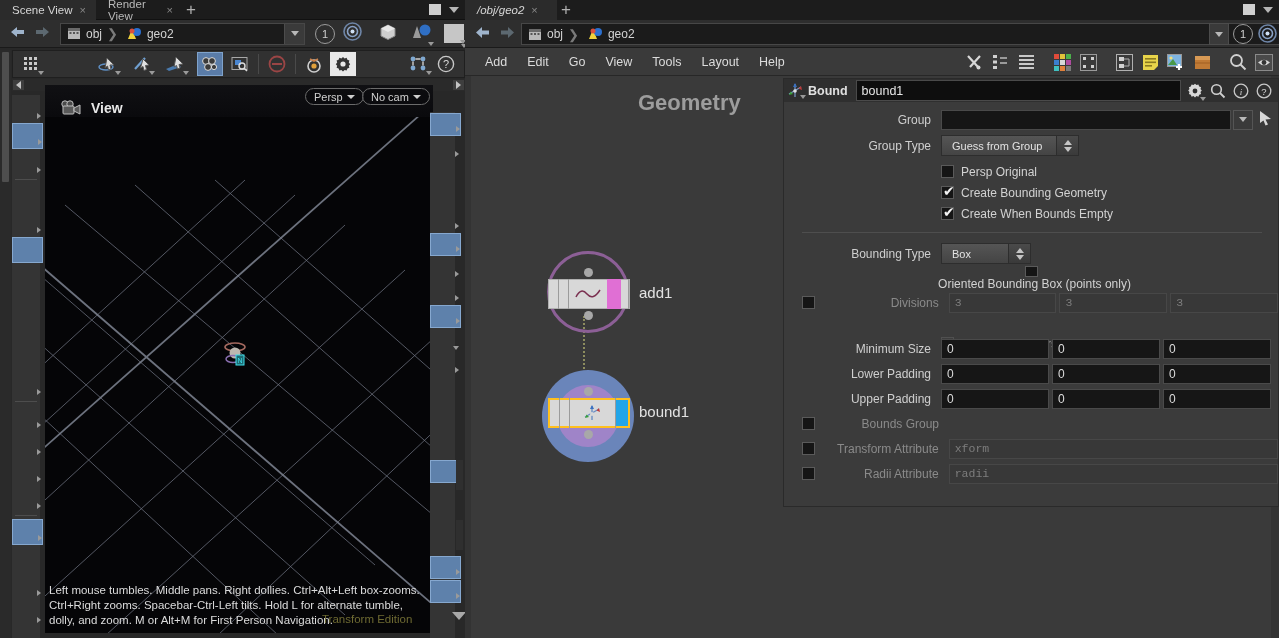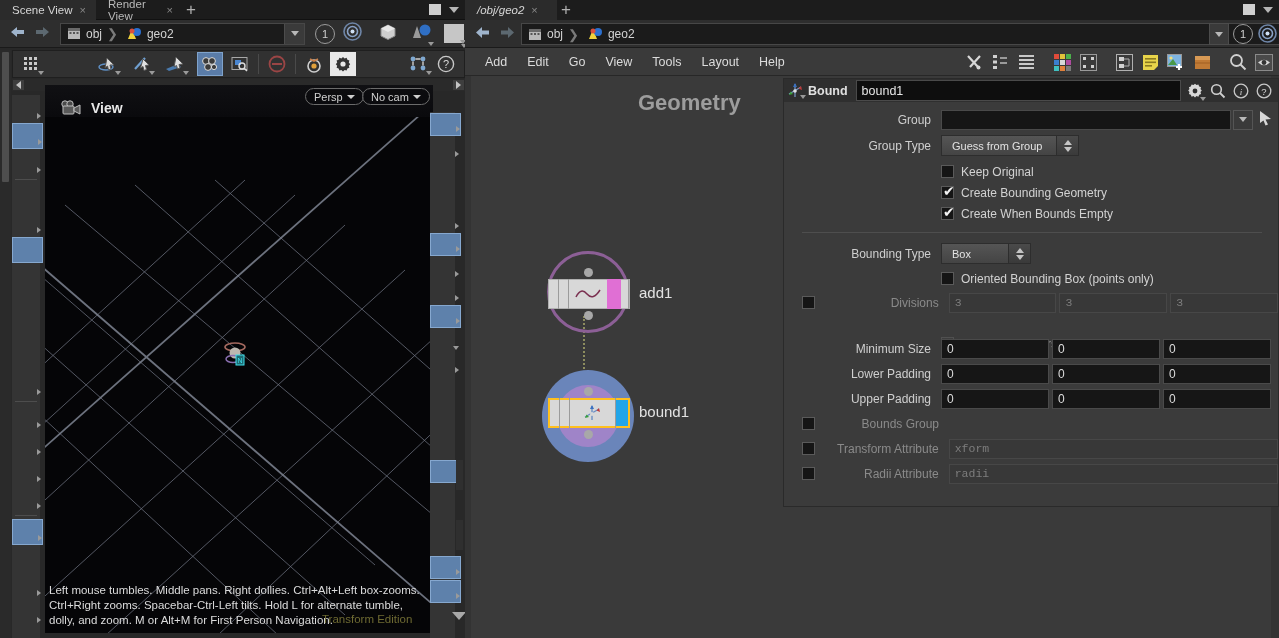--- a/index.html
+++ b/index.html
@@ -1028,21 +1028,21 @@
         <span class="spin">
             <span class="sp-up"></span>
             <span class="sp-dn"></span>
           </span>
       </div>
     </div>
 
     <div class="prow" style="top:80px;">
       <div style="width:157px;"></div>
       <div class="cbox"></div>
-      <div class="ctext">Keep Original</div>
+      <div class="ctext">Persp Original</div>
     </div>
 
     <div class="prow" style="top:101px;">
       <div style="width:157px;"></div>
       <div class="cbox">
           <span class="ck">✔</span>
         </div>
       <div class="ctext">Create Bounding Geometry</div>
     </div>
 
@@ -1060,21 +1060,21 @@
       <div class="plabel" style="width:147px;">Bounding Type</div>
       <div class="pmenu" style="margin-left:10px;width:90px;">
         <span class="txt">Box</span>
         <span class="spin">
             <span class="sp-up"></span>
             <span class="sp-dn"></span>
           </span>
       </div>
     </div>
 
-    <div class="prow" style="top:187px;">
+    <div class="prow" style="top:187px;flex-direction:column;">
       <div style="width:157px;"></div>
       <div class="cbox"></div>
       <div class="ctext">Oriented Bounding Box (points only)</div>
     </div>
 
     <div class="prow" style="top:211px;">
       <div style="width:18px;"></div>
       <div class="cbox"></div>
       <div class="plabel dim" style="width:118px;margin-left:6px;">Divisions</div>
       <div class="pfield dim" style="margin-left:10px;width:108px;">3</div>

